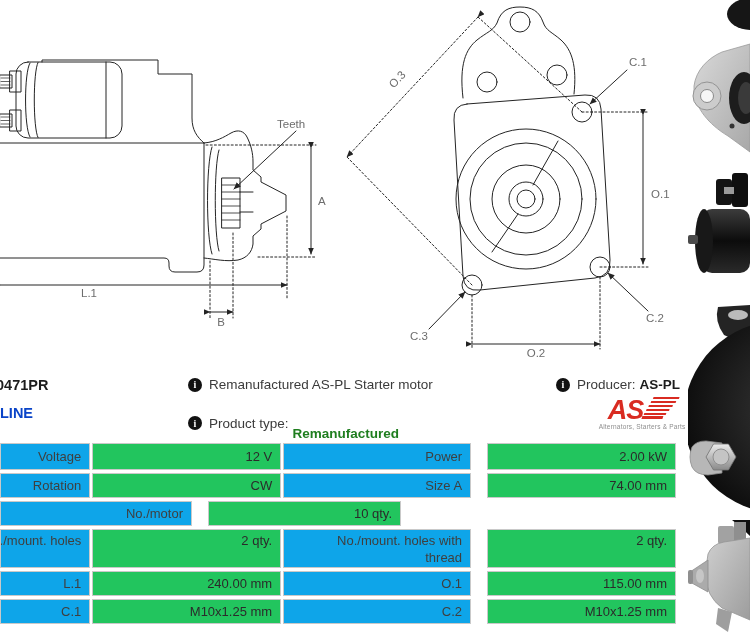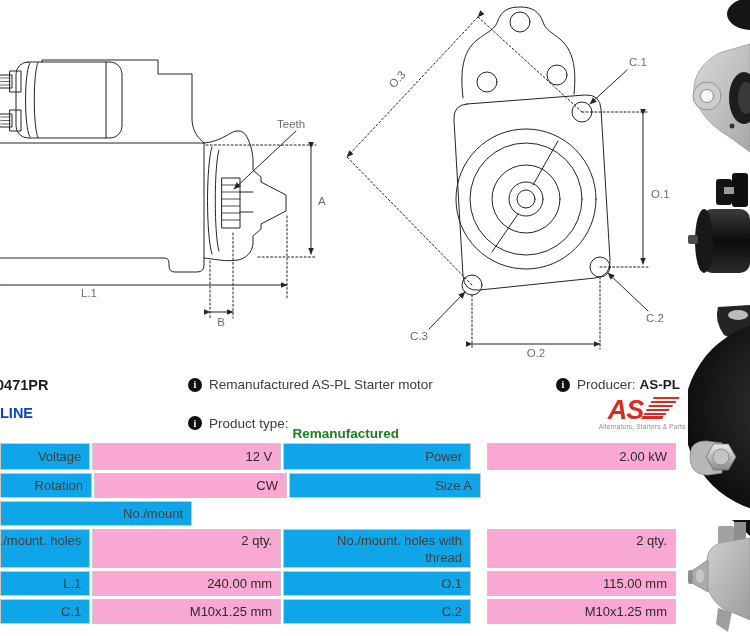--- a/index.html
+++ b/index.html
@@ -40,21 +40,21 @@
   .as-logo .stripes i:nth-child(6){width:21px;margin-left:0;}
   .as-logo .caption{margin-top:1px;font-size:6.5px;color:#8e8e8e;letter-spacing:.2px;white-space:nowrap;}
 
   
   .spec-table{position:absolute;left:0;top:443px;width:676px;}
   .spec-row{display:flex;margin-bottom:3px;}
   .spec-row.group-gap{margin-top:3px;}
   .cell{box-sizing:border-box;border:1px solid #c9c9c9;display:flex;align-items:center;
         justify-content:flex-end;padding:0 8px;font-size:13px;height:27px;}
   .cell.label{background:#0ea5e9;color:#3f3f3f;}
-  .cell.value{background:#f9a8d4;color:#2b2b2b;}
+  .cell.value{background:#22c55e;color:#2b2b2b;}
   .c1{width:92px;margin-right:2px;}
   .c2{width:193px;margin-right:2px;}
   .c3{width:192px;margin-right:16px;}
   .c4{width:193px;}
   .spec-row.r2 .cell,.spec-row.r3 .cell,.spec-row.r5 .cell,.spec-row.r6 .cell{height:25px;}
   .spec-row.tall .cell{height:39px;align-items:flex-start;padding-top:3px;}
   .spec-row.tall .c1{position:relative;overflow:hidden;}
   .spec-row.tall .c1 span{position:absolute;right:8px;top:3px;white-space:nowrap;}
   .spec-row.tall .c3 span{display:block;max-width:150px;text-align:right;line-height:1.3;}
 </style>
@@ -277,23 +277,25 @@
     <div class="spec-row r1">
       <div class="cell label c1">Voltage</div>
       <div class="cell value c2">12 V</div>
       <div class="cell label c3">Power</div>
       <div class="cell value c4">2.00 kW</div>
     </div>
     <div class="spec-row r2">
       <div class="cell label c1">Rotation</div>
       <div class="cell value c2">CW</div>
       <div class="cell label c3">Size A</div>
+      <div class="cell value c4">74.00 mm</div>
     </div>
     <div class="spec-row r3">
-      <div class="cell label c3">No./mount</div>
+      <div class="cell label c3">No./motor</div>
+      <div class="cell value c4">10 qty.</div>
     </div>
     <div class="spec-row tall">
       <div class="cell label c1">
           <span>No./mount. holes</span>
         </div>
       <div class="cell value c2">2 qty.</div>
       <div class="cell label c3">
           <span>No./mount. holes with thread</span>
         </div>
       <div class="cell value c4">2 qty.</div>

